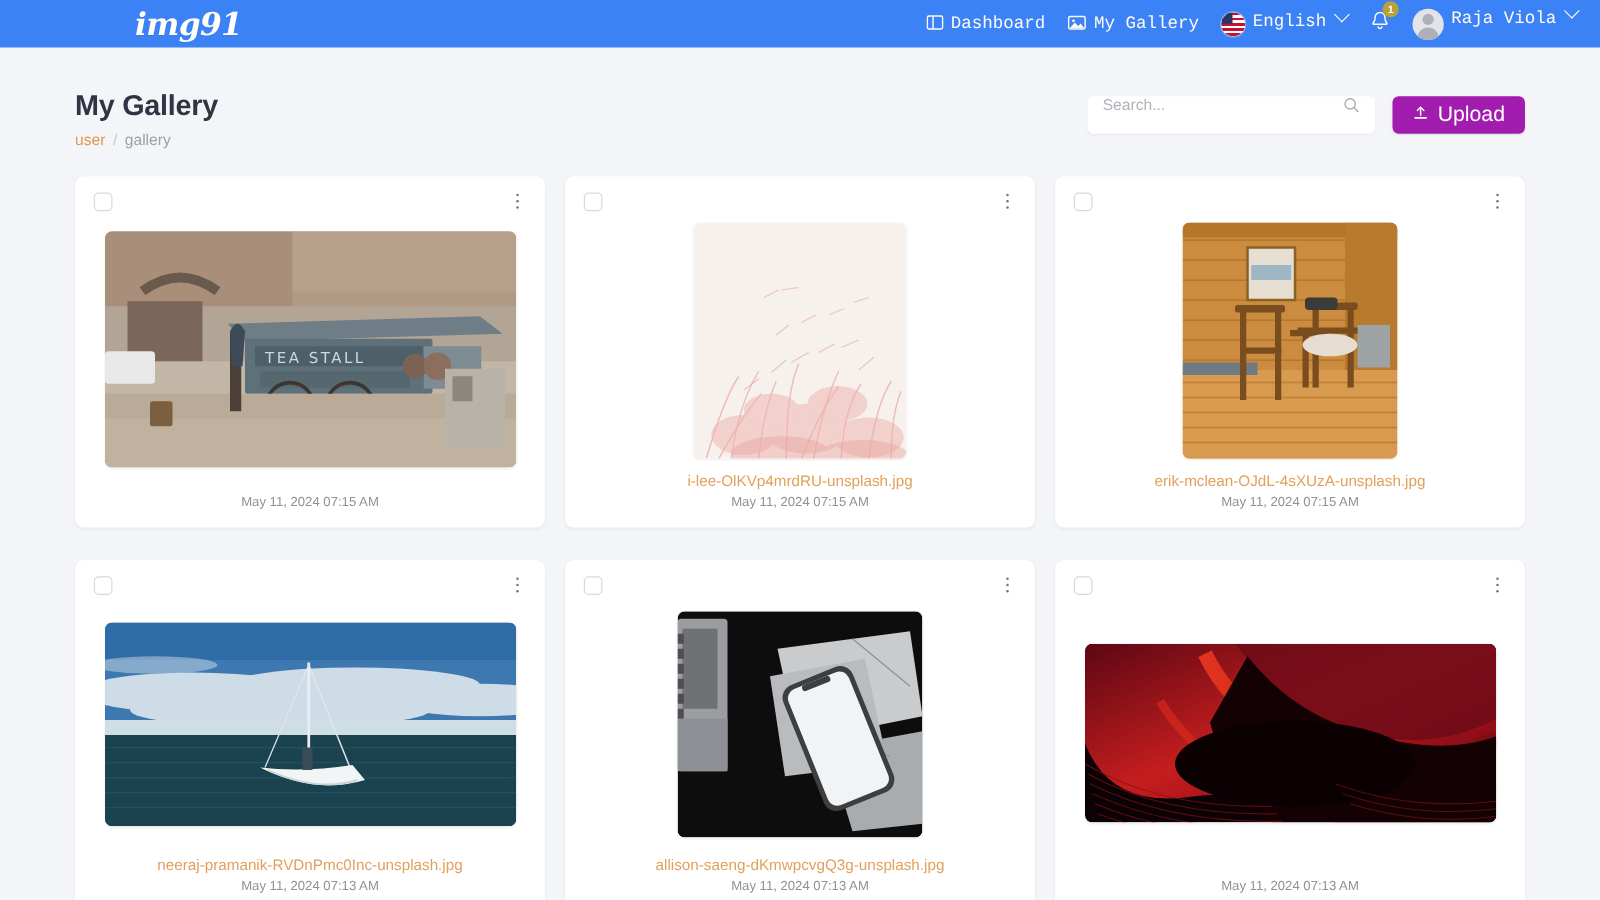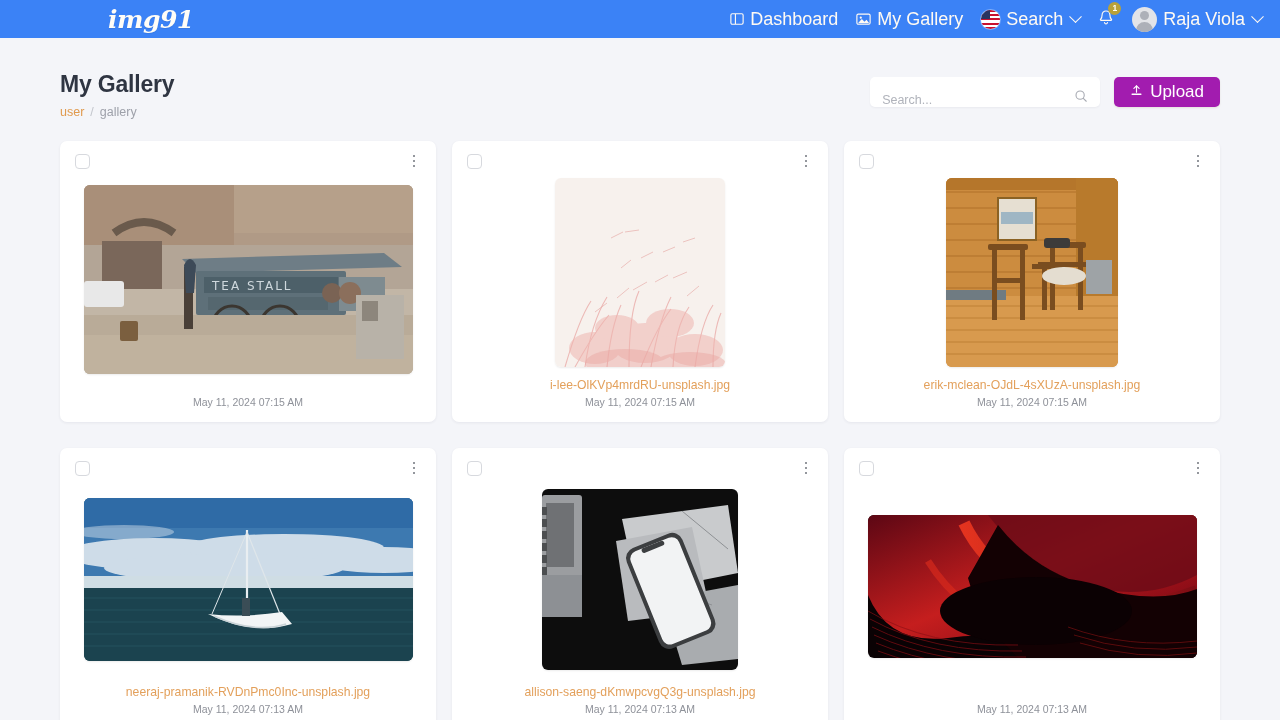--- a/index.html
+++ b/index.html
@@ -31,26 +31,27 @@
     text-shadow: 0 1px 1px rgba(0,0,0,.07);
   }
   .nav {
     margin-left: auto;
     display: flex;
     align-items: center;
     gap: 18px;
   }
   .nav-item {
     display: flex;
-    align-items: center;
+    align-items: flex-start;
     gap: 6px;
     color: #fffaf3;
-    font-size: 18px;
+    font-size: 14px;
     cursor: pointer;
     white-space: nowrap;
+    font-family: Liberation Mono, monospace;
   }
   .nav-item svg { display: block; }
   .chev {
     width: 9px; height: 9px;
     border-right: 1.6px solid #fffaf3;
     border-bottom: 1.6px solid #fffaf3;
     transform: rotate(45deg) translate(-2px,-2px);
     margin-left: 2px;
   }
   .flag {
@@ -145,21 +146,21 @@
     align-items: center;
     gap: 14px;
     margin-top: 6px;
   }
   .searchbox {
     width: 230px;
     height: 30px;
     background: #ffffff;
     border-radius: 5px;
     display: flex;
-    align-items: flex-end;
+    align-items: flex-start;
     padding: 0 12px;
     box-shadow: 0 1px 2px rgba(30,35,60,.05);
   }
   .searchbox input {
     flex: 1;
     border: none;
     outline: none;
     font-size: 12.5px;
     color: #6f737d;
     font-family: "Liberation Sans", sans-serif;
@@ -288,21 +289,21 @@
         </svg>
       </span>
       <span>My Gallery</span>
     </div>
 
     <div class="nav-item">
       <span class="flag">
         <span class="stripes"></span>
           <span class="canton"></span>
       </span>
-      <span>Search</span>
+      <span>English</span>
       <span class="chev"></span>
     </div>
 
     <div class="bell-wrap">
       <span>
         <svg width="16" height="17" viewBox="0 0 18 19" fill="none">
           <path d="M9 2.2c-2.7 0-4.4 2-4.4 4.5 0 3.4-1.2 4.3-1.8 5 -.3.4 0 1 .6 1h11.2c.6 0 .9-.6.6-1 -.6-.7-1.8-1.6-1.8-5 0-2.5-1.7-4.5-4.4-4.5Z" stroke="#fffaf3" stroke-width="1.3" stroke-linejoin="round"></path>
           <path d="M7.3 15.2c.3.9 1 1.4 1.7 1.4s1.4-.5 1.7-1.4" stroke="#fffaf3" stroke-width="1.3" stroke-linecap="round"></path>
         </svg>
       </span>

